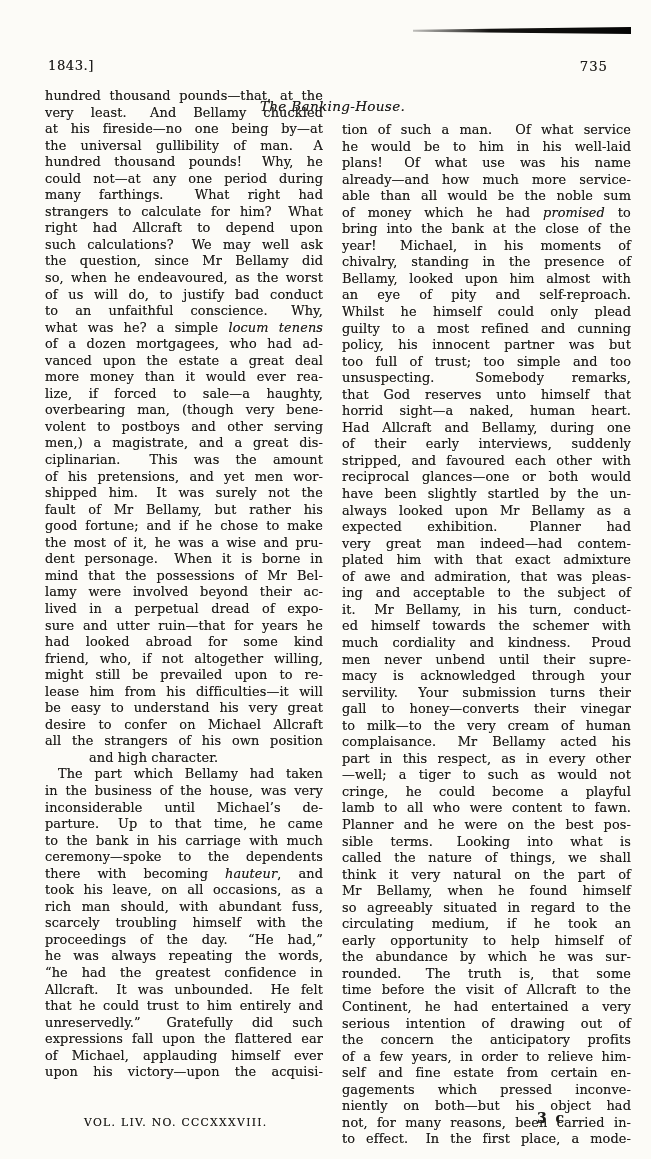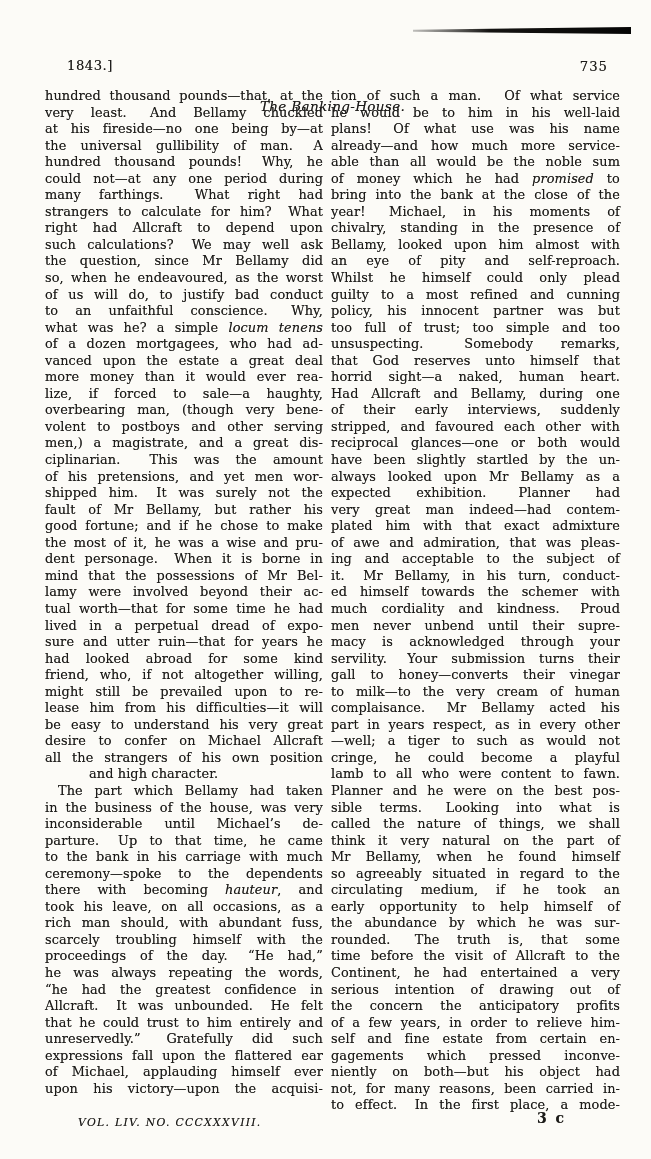--- a/index.html
+++ b/index.html
@@ -14,43 +14,43 @@
   }
   .artifact{
     position:absolute;left:413px;top:27px;width:218px;height:7px;
     background:linear-gradient(to right, rgba(10,10,10,0.25), #151412 35%, #050505);
     clip-path:polygon(0 40%, 100% 0, 100% 100%, 0 68%);
   }
   .header{
     position:absolute;left:45px;top:58px;width:575px;height:20px;
     font-size:13.2px;
   }
-  .header .year{position:absolute;left:22px;top:0;letter-spacing:0.5px;text-align:right;}
+  .header .year{position:absolute;left:3px;top:0;letter-spacing:0.5px;text-align:right;}
   .header .title{
     position:absolute;left:0;right:0;top:0;text-align:center;
     font-style:italic;font-size:13.6px;letter-spacing:0.3px;margin-top:40px;
   }
   .header .pagenum{position:absolute;right:12px;top:1px;letter-spacing:1px;}
   .col{
     position:absolute;top:88px;
     font-size:12.9px;
   }
   #col-left{left:45px;width:278px;}
-  #col-right{left:331px;width:289px;}
+  #col-right{left:342px;width:289px;margin-top:34px;}
   .line{
     height:16.56px;line-height:16.56px;
     text-align:justify;text-align-last:justify;
     white-space:normal;
     letter-spacing:0.1px;
   }
   .line.end{text-align-last:left;margin-left:44px;}
   .line.indent{text-indent:13px;}
   .footer-vol{
-    position:absolute;left:78px;top:1116px;
-    font-size:10.8px;letter-spacing:1.3px;font-style:italic;
+    position:absolute;left:84px;top:1116px;
+    font-size:10.8px;letter-spacing:1.3px;
   }
   .footer-sig{
     position:absolute;left:537px;top:1110px;
     font-size:14px;letter-spacing:2px;font-weight:bold;
   }
 </style>
 </head>
 <body>
 
 <div class="page">
@@ -88,21 +88,20 @@
       <div class="line">men,) a magistrate, and a great dis-</div>
       <div class="line">ciplinarian.   This was the amount</div>
       <div class="line">of his pretensions, and yet men wor-</div>
       <div class="line">shipped him.  It was surely not the</div>
       <div class="line">fault of Mr Bellamy, but rather his</div>
       <div class="line">good fortune; and if he chose to make</div>
       <div class="line">the most of it, he was a wise and pru-</div>
       <div class="line">dent personage.  When it is borne in</div>
       <div class="line">mind that the possessions of Mr Bel-</div>
       <div class="line">lamy were involved beyond their ac-</div>
-      <div class="line">tual worth—that for some time he had</div>
       <div class="line">lived in a perpetual dread of expo-</div>
       <div class="line">sure and utter ruin—that for years he</div>
       <div class="line">had looked abroad for some kind</div>
       <div class="line">friend, who, if not altogether willing,</div>
       <div class="line">might still be prevailed upon to re-</div>
       <div class="line">lease him from his difficulties—it will</div>
       <div class="line">be easy to understand his very great</div>
       <div class="line">desire to confer on Michael Allcraft</div>
       <div class="line">all the strangers of his own position</div>
       <div class="line end">and high character.</div>
@@ -158,21 +157,21 @@
       <div class="line">ing and acceptable to the subject of</div>
       <div class="line">it.  Mr Bellamy, in his turn, conduct-</div>
       <div class="line">ed himself towards the schemer with</div>
       <div class="line">much cordiality and kindness.  Proud</div>
       <div class="line">men never unbend until their supre-</div>
       <div class="line">macy is acknowledged through your</div>
       <div class="line">servility.  Your submission turns their</div>
       <div class="line">gall to honey—converts their vinegar</div>
       <div class="line">to milk—to the very cream of human</div>
       <div class="line">complaisance.  Mr Bellamy acted his</div>
-      <div class="line">part in years respect, as in every other</div>
+      <div class="line">part in this respect, as in every other</div>
       <div class="line">—well; a tiger to such as would not</div>
       <div class="line">cringe, he could become a playful</div>
       <div class="line">lamb to all who were content to fawn.</div>
       <div class="line">Planner and he were on the best pos-</div>
       <div class="line">sible terms.  Looking into what is</div>
       <div class="line">called the nature of things, we shall</div>
       <div class="line">think it very natural on the part of</div>
       <div class="line">Mr Bellamy, when he found himself</div>
       <div class="line">so agreeably situated in regard to the</div>
       <div class="line">circulating medium, if he took an</div>

